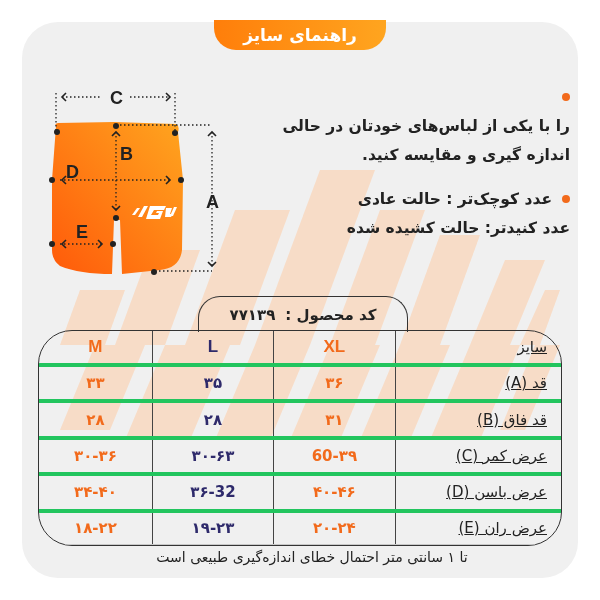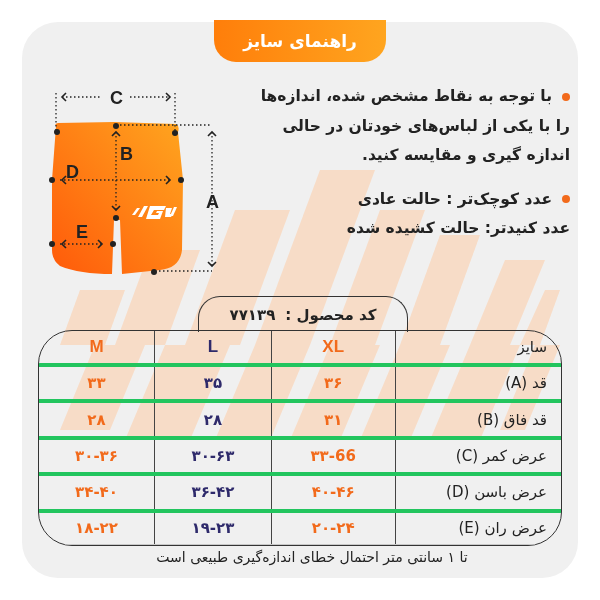--- a/index.html
+++ b/index.html
@@ -6,21 +6,21 @@
   html, body { width: 600px; height: 600px; background: #ffffff; overflow: hidden; }
   body { font-family: "DejaVu Sans", "Liberation Sans", sans-serif; position: relative; }
 
   .card {
     position: absolute; left: 22px; top: 22px; width: 556px; height: 556px;
     background: #f0f0f0; border-radius: 36px; overflow: hidden;
   }
   .stripes { position: absolute; left: 0; top: 0; width: 600px; height: 600px; pointer-events: none; }
 
   .title-pill {
-    position: absolute; left: 214px; top: 20px; width: 172px; height: 42px;
+    position: absolute; left: 214px; top: 20px; width: 172px; height: 30px;
     background: linear-gradient(90deg, #ff7e0a, #ffa51f);
     border-radius: 0 0 22px 22px;
     display: flex; align-items: center; justify-content: center;
     color: #ffffff; font-weight: bold; font-size: 17px; direction: rtl;
   }
 
   .diagram { position: absolute; left: 40px; top: 80px; width: 190px; height: 200px; }
 
   .info { position: absolute; right: 30px; top: 82px; width: 345px; direction: rtl; text-align: right; color: #222; font-weight: bold; font-size: 15.5px; }
   .info p { line-height: 29.5px; }
@@ -43,21 +43,21 @@
   td, th { border: 1px solid #444; text-align: center; font-weight: bold; font-size: 15px; }
   tr:first-child th, tr:first-child td { border-top: none; }
   tr:last-child td { border-bottom: none; }
   tr td:first-child, tr th:first-child { border-right: none; }
   tr td:last-child, tr th:last-child { border-left: none; }
   tr.row td { border-top: 4px solid #22c55e; border-bottom: 1px solid #c8c8c8; }
   tr.row td { border-left: 1px solid #444; border-right: 1px solid #444; }
   tr.row td:first-child { border-right: none; margin-left: 20px; }
   tr.row td:last-child { border-left: none; }
   tr.head th { border-bottom: 1.5px solid #444; height: 34px; }
-  .label-cell { text-align: right; padding-right: 14px; color: #222; font-weight: normal; font-size: 15px; width: 166px; }
+  .label-cell { text-align: right; padding-right: 14px; color: #222; font-weight: normal; font-size: 15px; width: 166px; text-decoration: underline; }
   .c-orange { color: #f26a1b; }
   .c-navy { color: #2e2a6b; }
   .h-size { font-size: 17px; font-family: "Liberation Sans", sans-serif; }
 
   .footnote {
     position: absolute; left: 0; top: 549px; width: 600px; text-align: center;
     direction: rtl; font-size: 14px; color: #222; padding-left: 24px;
   }
 </style>
 </head>
@@ -143,21 +143,21 @@
     <polygon points="92,135 97,128 100,128 95,135"></polygon>
     <polygon points="98,137 104,126 108,126 102,137"></polygon>
     <path d="M110,126 L126,126 L124,130 L114,130 L111,135 L118,135 L119,133 L116,133 L117,131 L123,131 L120,139 L106,139 Z"></path>
     <polygon points="126,128 132,128 130,134 133,134 131,137 125,137"></polygon>
     <polygon points="134,127 137,127 133,136 130,136"></polygon>
   </g>
 </svg>
 
 <div class="info">
   <div class="para1">
-    <p><span class="bullet"></span><span>با توجه به نقاط مشخص شده، اندازه‌ها</span></p>
+    <p><span class="bullet"></span></p>
     <p><span>را با یکی از لباس‌های خودتان در حالی</span></p>
     <p><span>اندازه گیری و مقایسه کنید.</span></p>
   </div>
   <div class="para2">
     <p><span class="bullet"></span><span>عدد کوچک‌تر : حالت عادی</span></p>
     <p><span>عدد کنید‌تر: حالت کشیده شده</span></p>
   </div>
 </div>
 
 <div class="code-tab">
@@ -181,28 +181,28 @@
       <td class="c-orange">۳۳</td>
     </tr>
     <tr class="row">
       <td class="label-cell">قد فاق (B)</td>
       <td class="c-orange">۳۱</td>
       <td class="c-navy">۲۸</td>
       <td class="c-orange">۲۸</td>
     </tr>
     <tr class="row">
       <td class="label-cell">عرض کمر (C)</td>
-      <td class="c-orange">۳۳-66</td>
+      <td class="c-orange">60-۳۹</td>
       <td class="c-navy">۳۰-۶۳</td>
       <td class="c-orange">۳۰-۳۶</td>
     </tr>
     <tr class="row">
       <td class="label-cell">عرض باسن (D)</td>
       <td class="c-orange">۴۰-۴۶</td>
-      <td class="c-navy">۳۶-۴۲</td>
+      <td class="c-navy">۳۶-32</td>
       <td class="c-orange">۳۴-۴۰</td>
     </tr>
     <tr class="row">
       <td class="label-cell">عرض ران (E)</td>
       <td class="c-orange">۲۰-۲۴</td>
       <td class="c-navy">۱۹-۲۳</td>
       <td class="c-orange">۱۸-۲۲</td>
     </tr>
   </tbody>
     </table>

